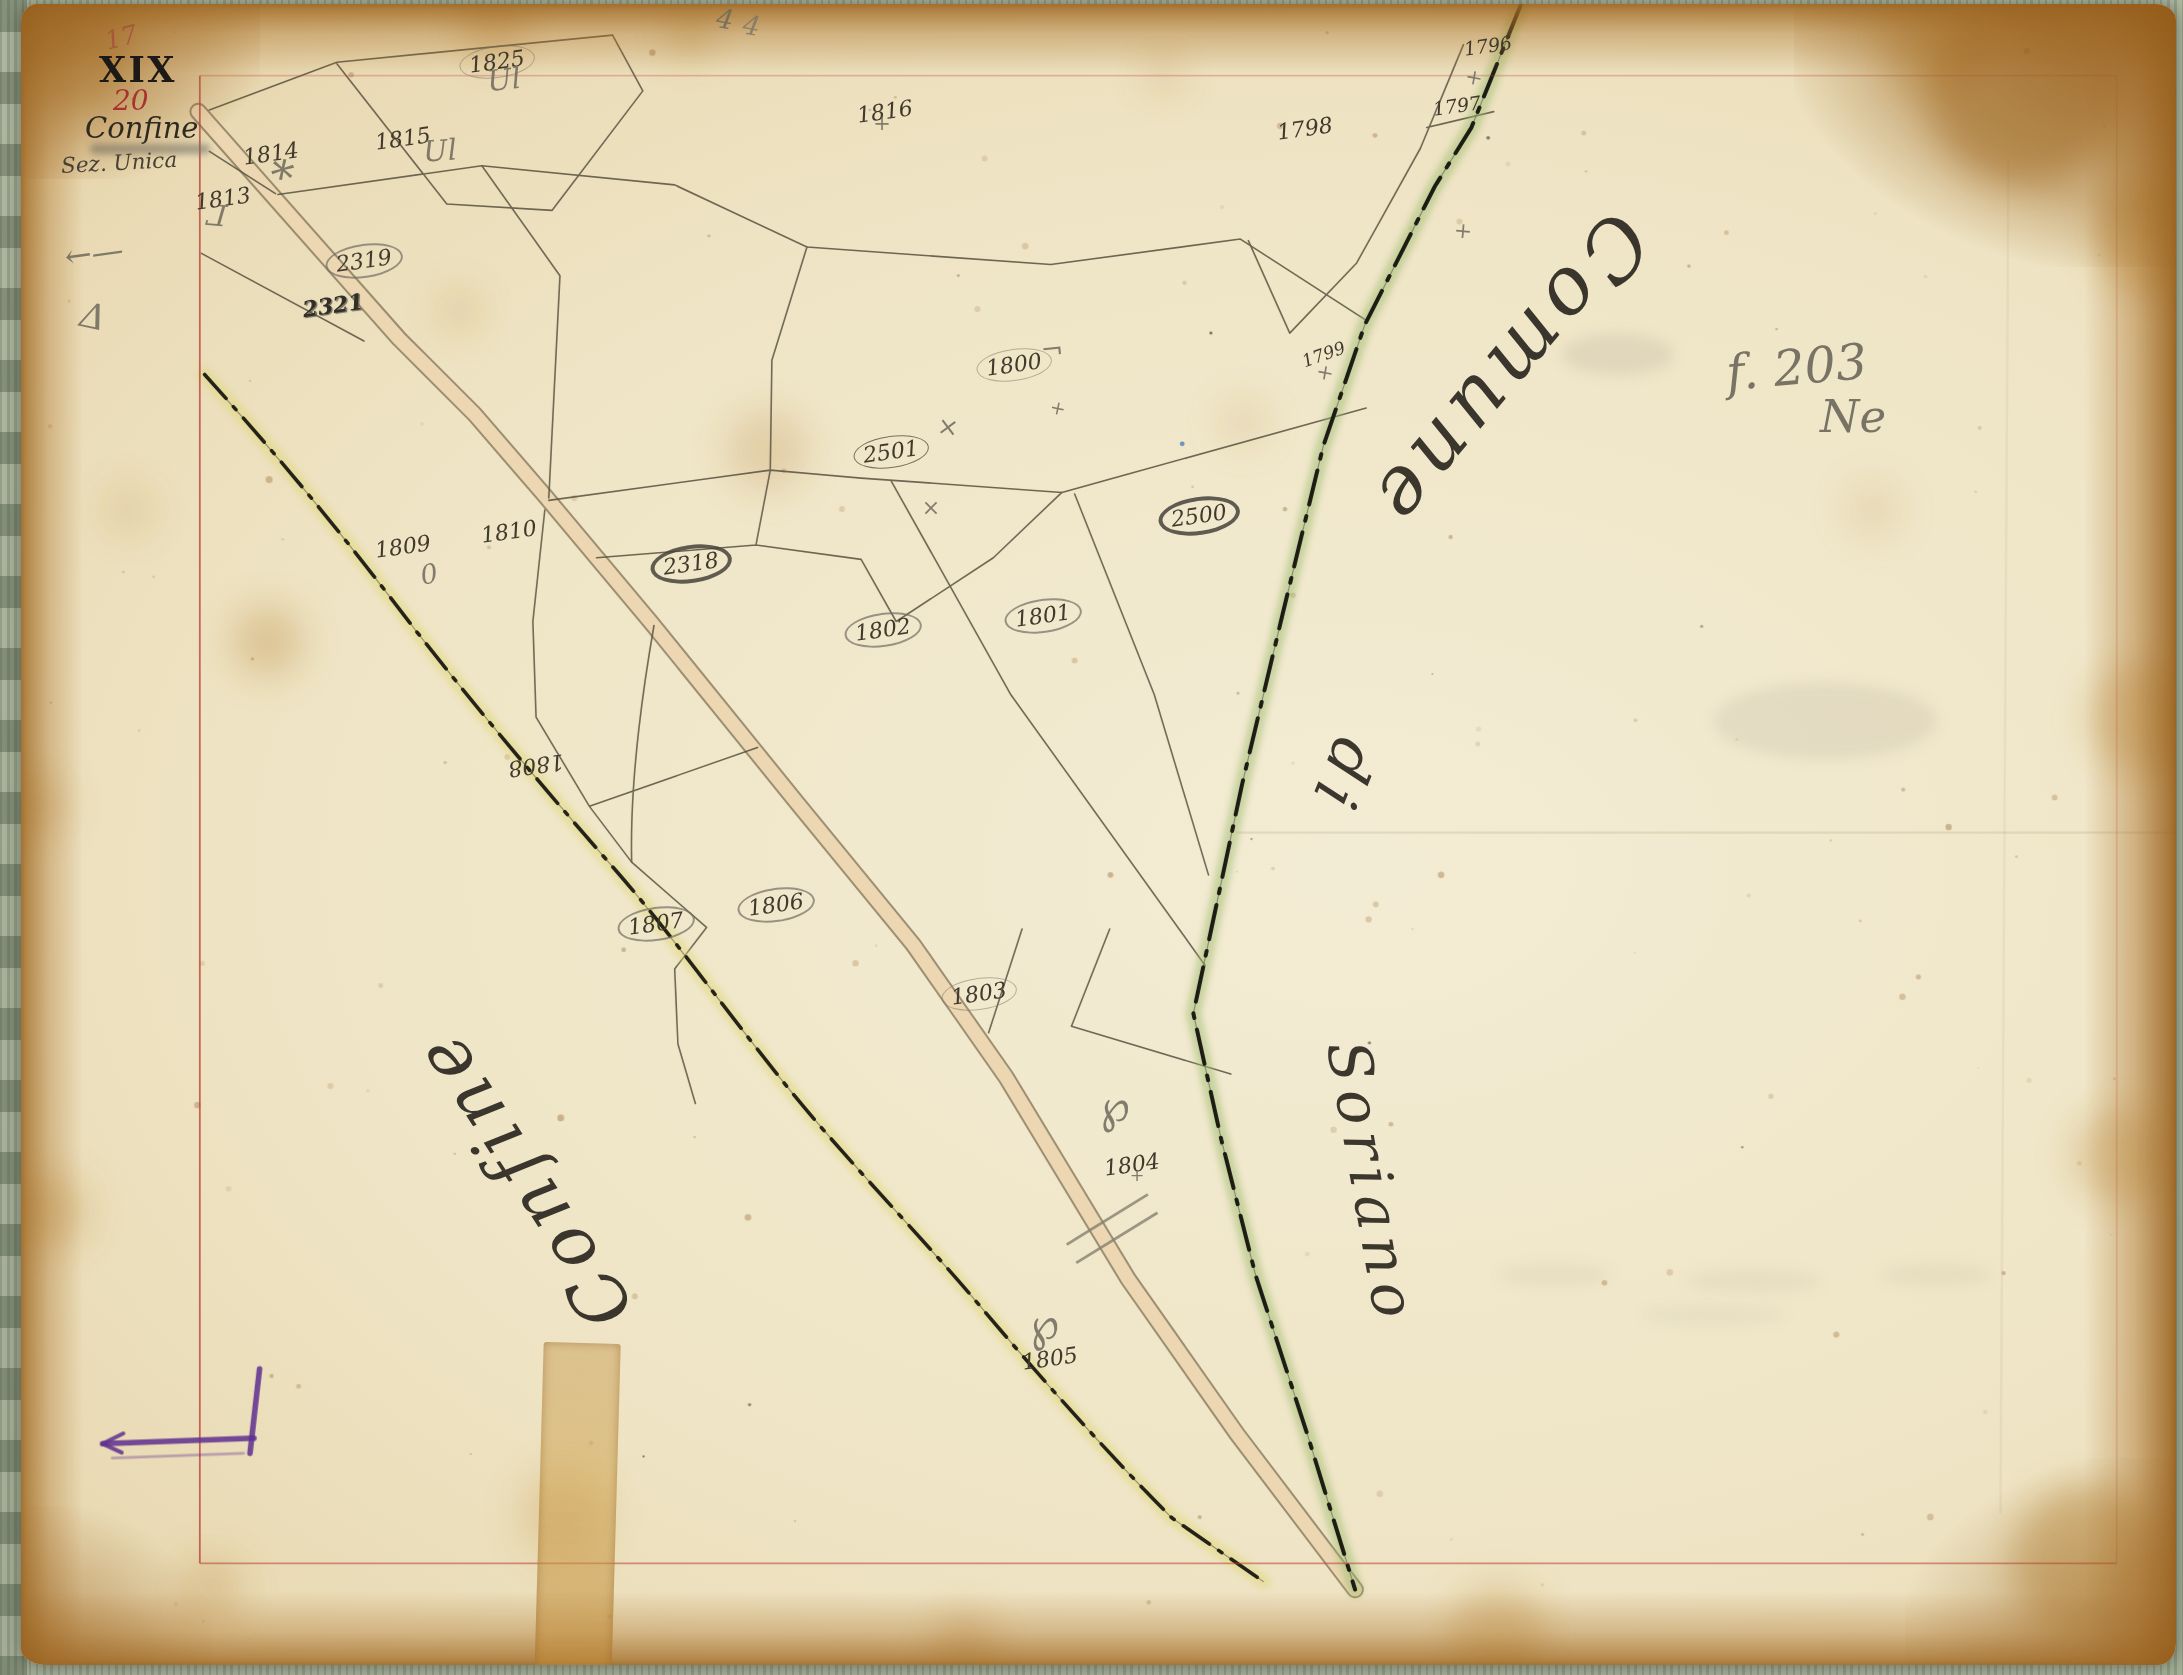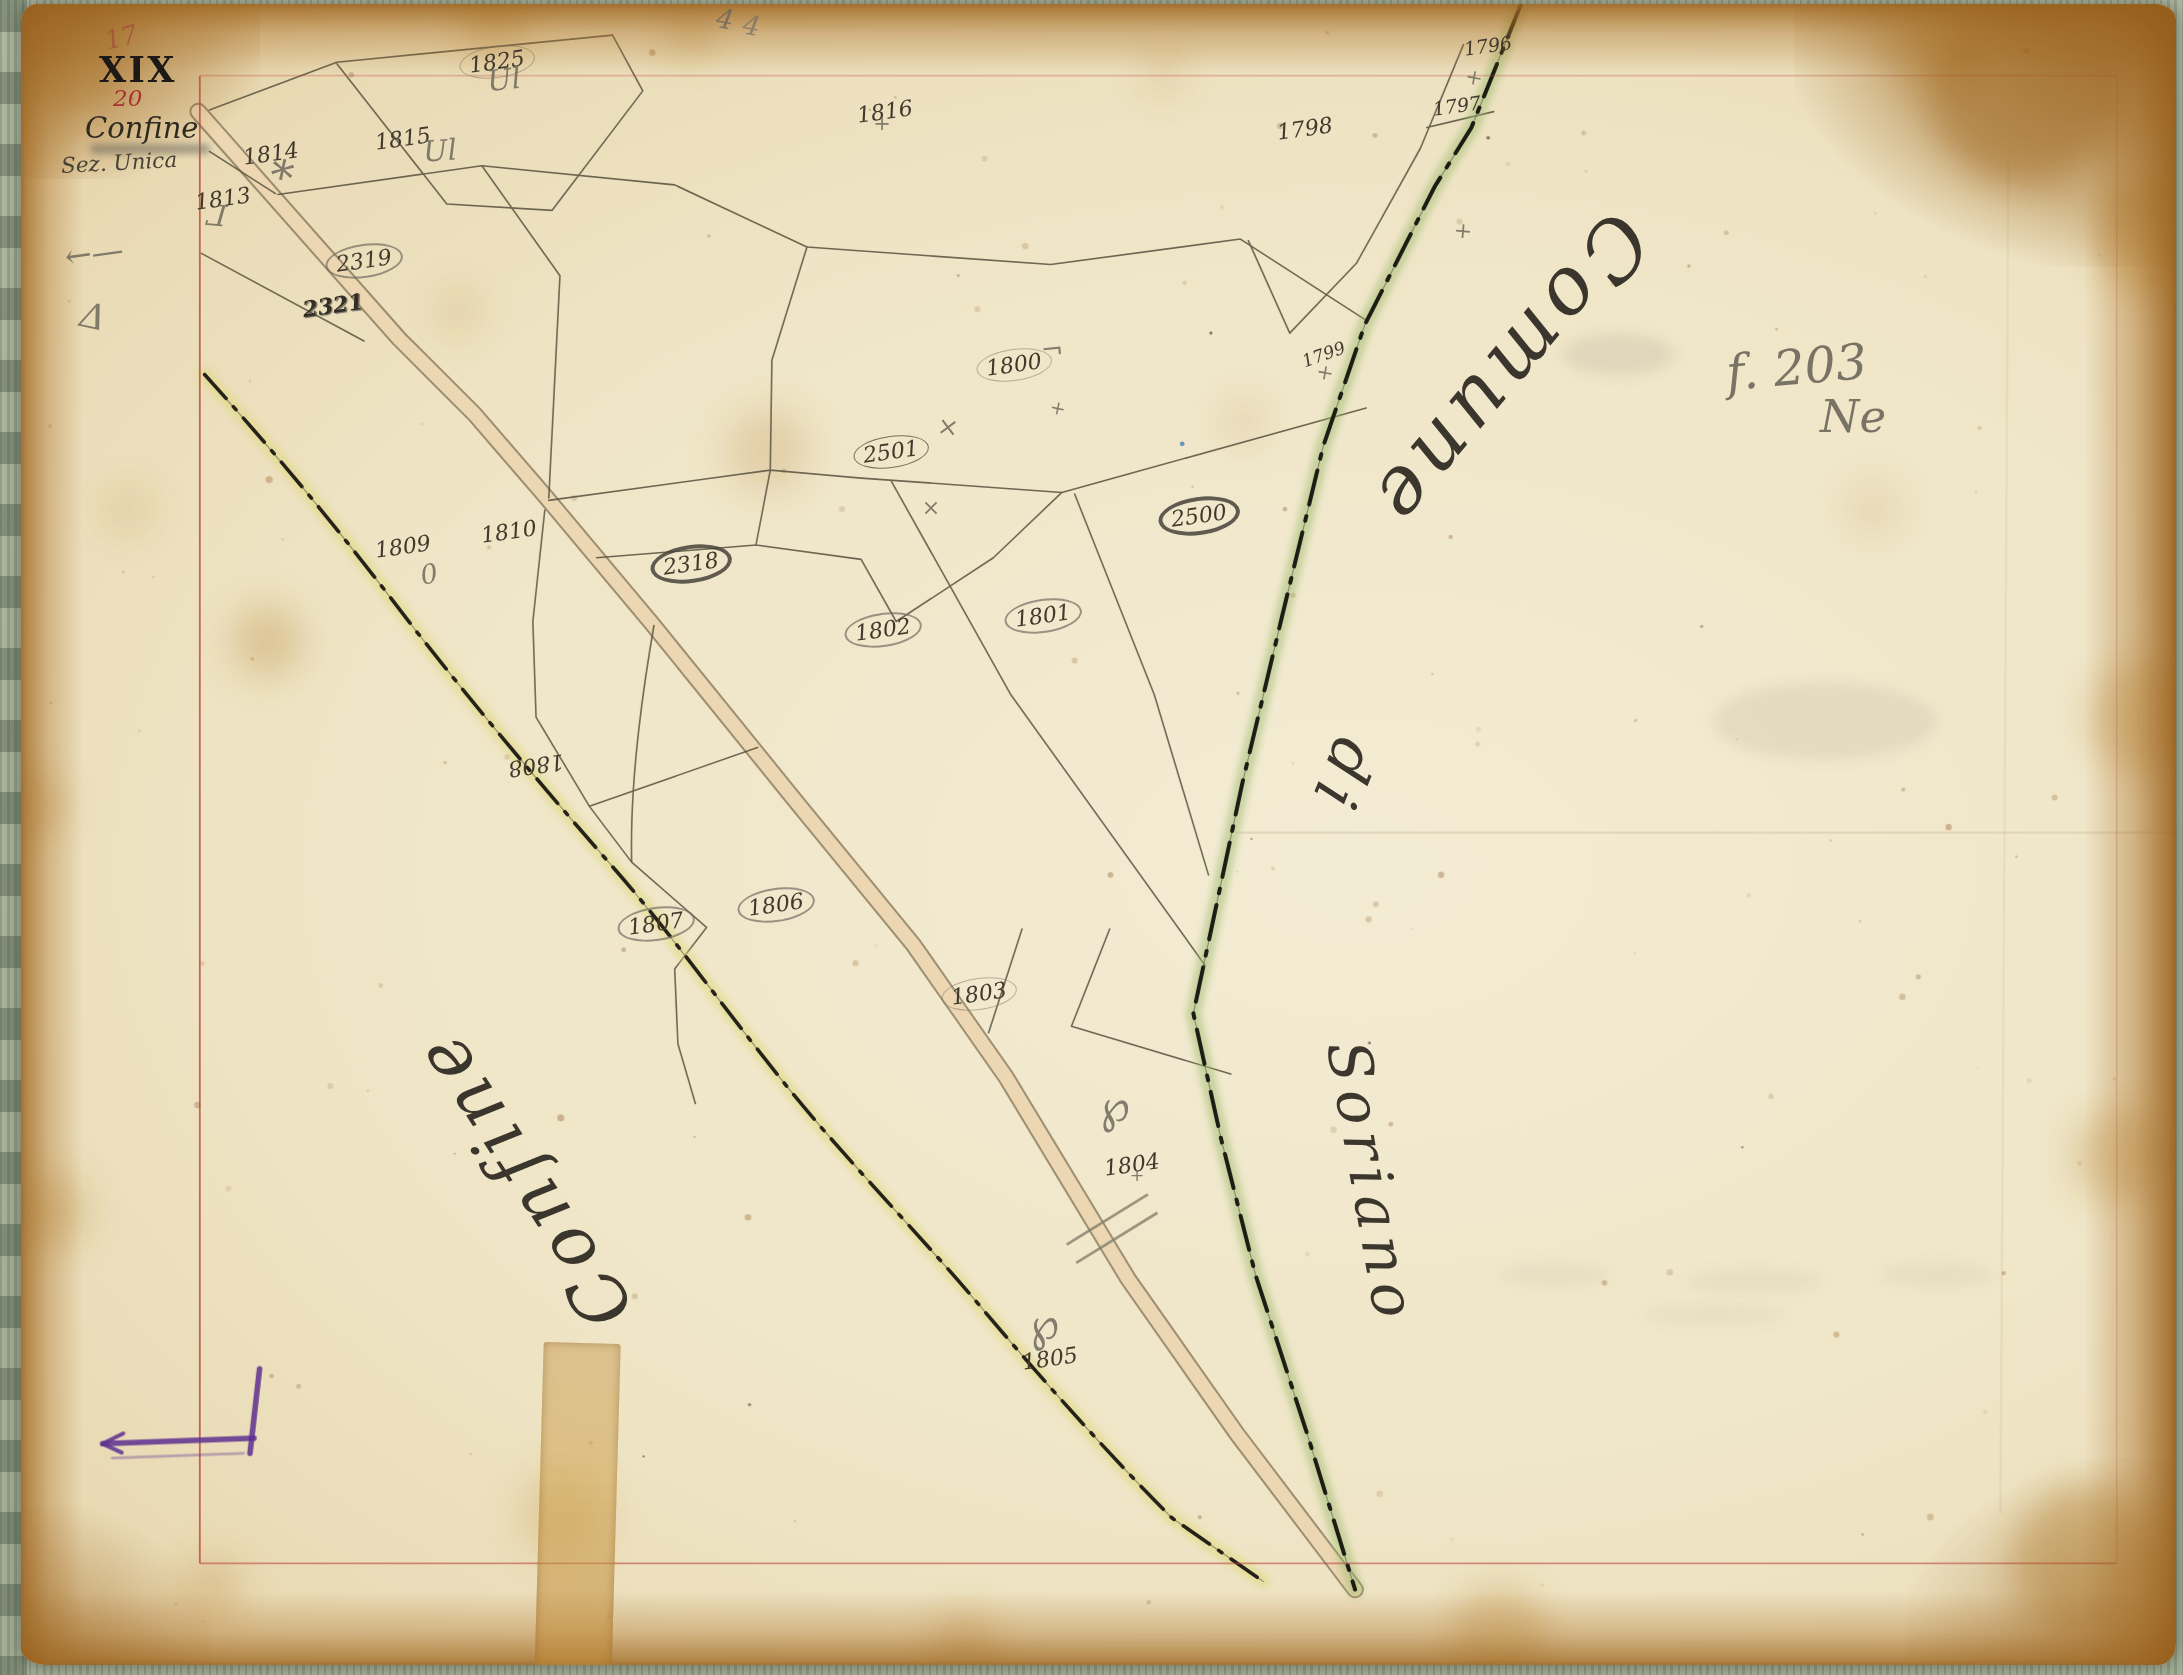--- a/index.html
+++ b/index.html
@@ -33,21 +33,21 @@
   .c-ink-faint{border:1.2px solid rgba(125,115,95,.5);}
   .c-pencil{border:2px solid rgba(118,112,102,.72);}
   .c-pencil-dark{border:4px solid rgba(70,66,58,.85);padding:5.6px 10.4px;}
   .overwritten{color:#332f26;text-shadow:1.2px 1.2px 0.8px rgba(90,86,78,.8);font-weight:bold;}
   .territory{position:absolute;color:#2c2820;font-style:italic;letter-spacing:8px;opacity:.92;
     white-space:nowrap;line-height:1;}
   .mark{position:absolute;color:#6e695c;font-style:italic;opacity:.85;white-space:nowrap;line-height:1;}
   .corner-block div{position:absolute;line-height:1;}
   .folio{left:84px;top:21px;font-size:25.5px;color:#a5503c;transform:rotate(-14deg);opacity:.8;font-style:italic;}
   .series{left:78px;top:48px;font-size:35px;font-weight:bold;letter-spacing:2.4px;color:#1c1916;}
-  .sheet{left:92px;top:83px;font-size:23px;font-style:italic;color:#a83232;}
+  .sheet{left:92px;top:83px;font-size:28px;font-style:italic;color:#a83232;}
   .mtitle{left:64px;top:110px;font-size:29px;font-style:italic;color:#2e2a20;}
   .smudge{left:69px;top:140px;width:120px;height:10.4px;background:#6f6a5d;filter:blur(3.2px);opacity:.55;border-radius:4.8px;}
   .section-note{left:40px;top:148px;font-size:21.5px;font-style:italic;color:#474135;transform:rotate(-3deg);}
   .pencil-note{position:absolute;left:1705px;top:335px;color:#6b675a;opacity:.9;}
   .pencil-note .l1{position:absolute;left:0;top:0;font-size:49px;font-style:italic;transform:rotate(-5deg);white-space:nowrap;}
   .pencil-note .l2{position:absolute;left:94px;top:51px;font-size:45px;font-style:italic;white-space:nowrap;}
   .topmark{position:absolute;left:722px;top:6.4px;font-size:27px;color:#7b7668;transform:rotate(10deg);font-style:italic;opacity:.8;}
   .tape{position:absolute;left:518px;top:1339px;width:77px;height:339px;transform:rotate(1.6deg);
     background:linear-gradient(180deg, rgba(192,142,62,.40), rgba(206,162,78,.52) 40%, rgba(188,133,52,.58));
     box-shadow:inset 0 0 9.6px rgba(140,92,34,.5);border-radius:3.2px;}

